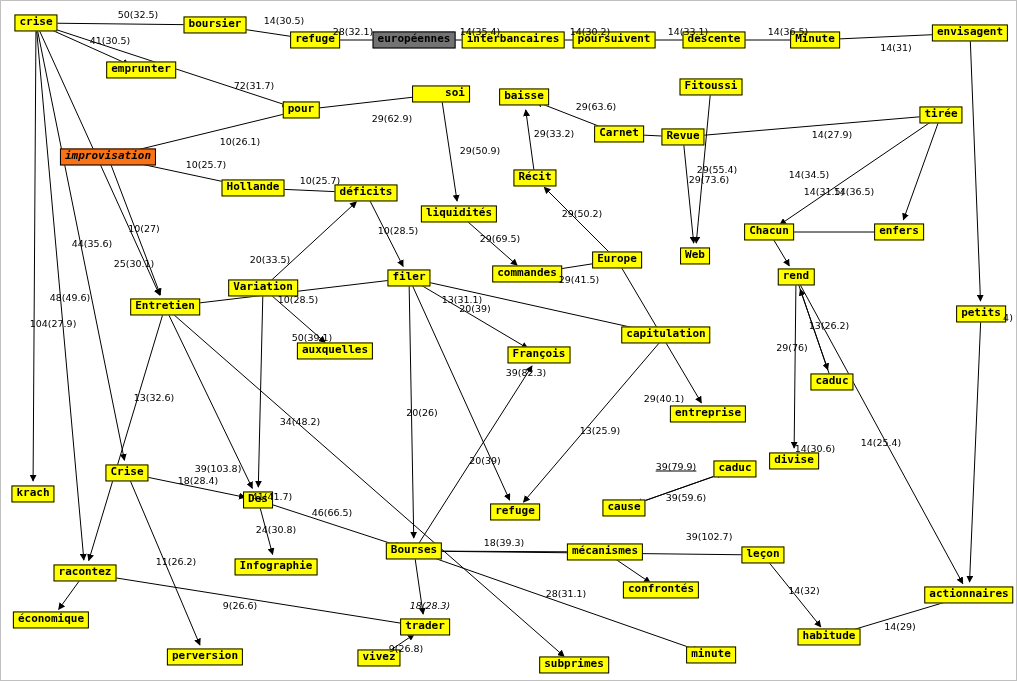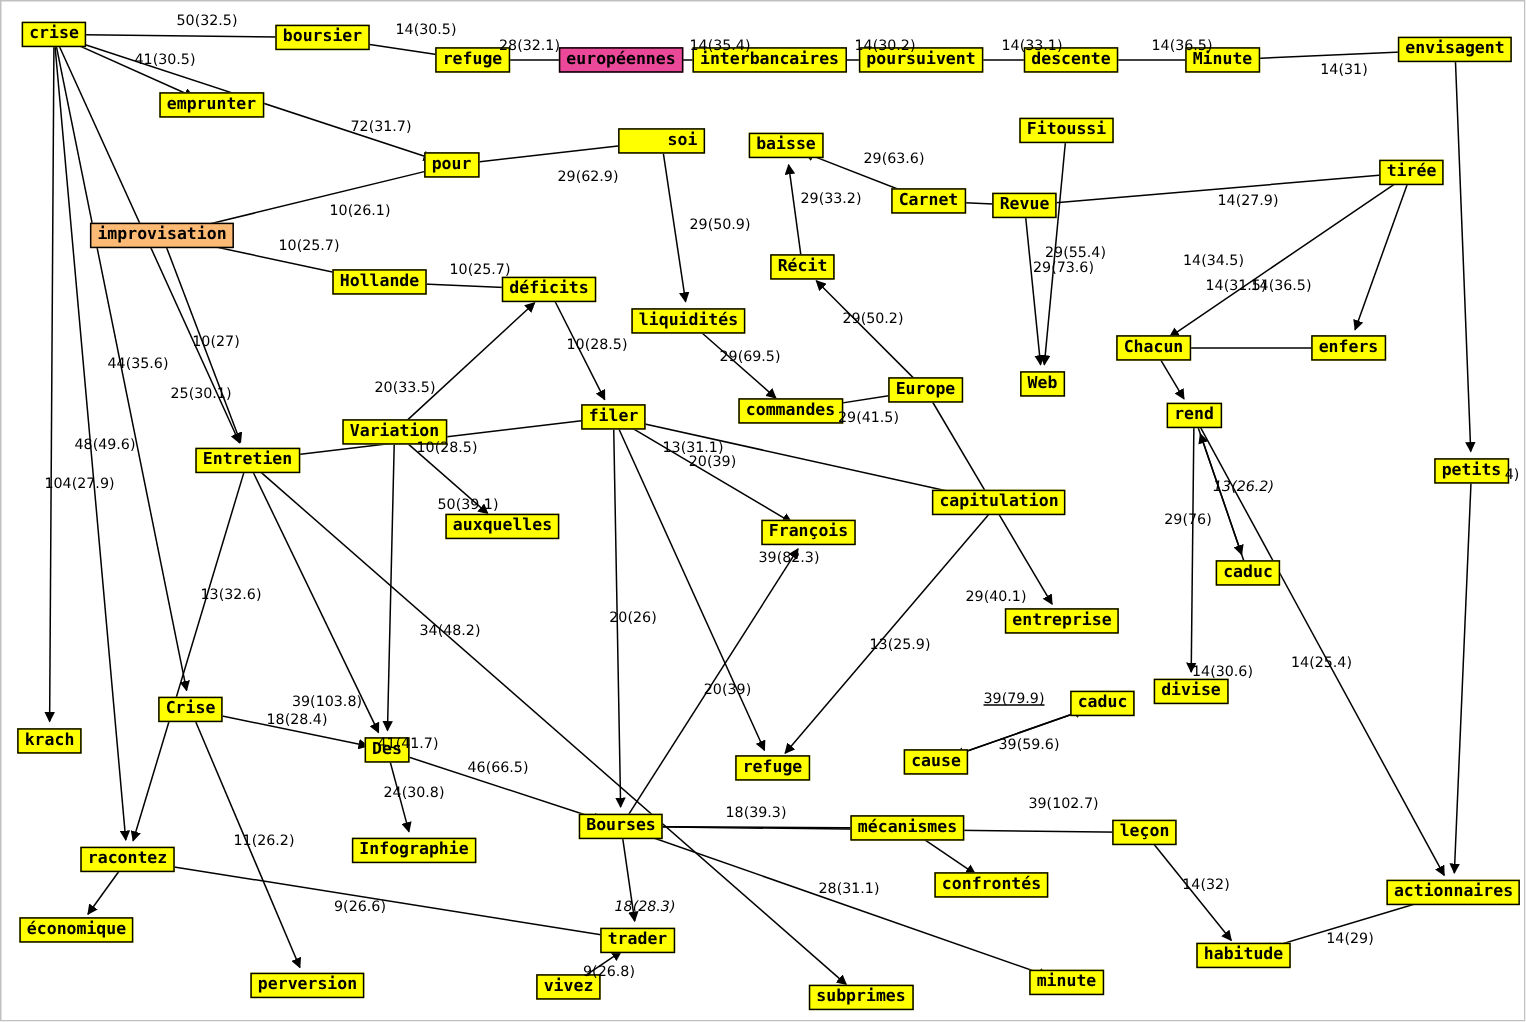--- a/index.html
+++ b/index.html
@@ -116,35 +116,35 @@
       <line x1="89.92572748088631" y1="572.9411449528467" x2="411.160923791413" y2="623.9608526021656" stroke="#000000" stroke-width="1" marker-end="url(#arrow)"></line>
       <line x1="382.97559856554693" y1="653.6468792275662" x2="413.2195364413149" y2="633.2650950069399" stroke="#000000" stroke-width="1" marker-end="url(#arrow)"></line>
       <line x1="80.48328128082767" y1="576.8613464647382" x2="57.6195572248734" y2="608.4670826597338" stroke="#000000" stroke-width="1" marker-end="url(#arrow)"></line>
       <line x1="979.7440055622878" y1="318.99453641642623" x2="968.554654615043" y2="581.0118377644098" stroke="#000000" stroke-width="1" marker-end="url(#arrow)"></line>
       <line x1="608.9648546463505" y1="554.3690085100236" x2="649.2428149329071" y2="581.7004815616156" stroke="#000000" stroke-width="1" marker-end="url(#arrow)"></line>
     </svg>
   <div id="node-layer">
       <div class="node" style="left: 35px; top: 22px; background: rgb(255, 255, 0); border-color: rgb(0, 0, 0);">crise</div>
       <div class="node" style="left: 214px; top: 24px; background: rgb(255, 255, 0); border-color: rgb(0, 0, 0);">boursier</div>
       <div class="node" style="left: 314px; top: 39px; background: rgb(255, 255, 0); border-color: rgb(0, 0, 0);">refuge</div>
-      <div class="node" style="left: 413px; top: 39px; background: #ec4899; border-color: rgb(0, 0, 0);">européennes</div>
+      <div class="node" style="left: 413px; top: 39px; background: #737373; border-color: rgb(0, 0, 0);">européennes</div>
       <div class="node" style="left: 512px; top: 39px; background: rgb(255, 255, 0); border-color: rgb(0, 0, 0);">interbancaires</div>
       <div class="node" style="left: 613px; top: 39px; background: rgb(255, 255, 0); border-color: rgb(0, 0, 0);">poursuivent</div>
       <div class="node" style="left: 713px; top: 39px; background: rgb(255, 255, 0); border-color: rgb(0, 0, 0);">descente</div>
       <div class="node" style="left: 814px; top: 39px; background: rgb(255, 255, 0); border-color: rgb(0, 0, 0);">Minute</div>
       <div class="node" style="left: 969px; top: 32px; background: rgb(255, 255, 0); border-color: rgb(0, 0, 0);">envisagent</div>
       <div class="node" style="left: 140px; top: 69px; background: rgb(255, 255, 0); border-color: rgb(0, 0, 0);">emprunter</div>
       <div class="node" style="left: 300px; top: 109px; background: rgb(255, 255, 0); border-color: rgb(0, 0, 0);">pour</div>
       <div class="node" style="left: 440px; top: 93px; background: rgb(255, 255, 0); border-color: rgb(0, 0, 0); padding-left: 32px;">soi</div>
       <div class="node" style="left: 523px; top: 96px; background: rgb(255, 255, 0); border-color: rgb(0, 0, 0);">baisse</div>
       <div class="node" style="left: 710px; top: 86px; background: rgb(255, 255, 0); border-color: rgb(0, 0, 0);">Fitoussi</div>
       <div class="node" style="left: 940px; top: 114px; background: rgb(255, 255, 0); border-color: rgb(0, 0, 0);">tirée</div>
       <div class="node" style="left: 618px; top: 133px; background: rgb(255, 255, 0); border-color: rgb(0, 0, 0);">Carnet</div>
       <div class="node" style="left: 682px; top: 136px; background: rgb(255, 255, 0); border-color: rgb(0, 0, 0);">Revue</div>
-      <div class="node" style="left: 107px; top: 156px; background: #fdba74; border-color: rgb(0, 0, 0);">improvisation</div>
+      <div class="node" style="left: 107px; top: 156px; background: #f97316; border-color: rgb(0, 0, 0); font-style: italic;">improvisation</div>
       <div class="node" style="left: 252px; top: 187px; background: rgb(255, 255, 0); border-color: rgb(0, 0, 0);">Hollande</div>
       <div class="node" style="left: 365px; top: 192px; background: rgb(255, 255, 0); border-color: rgb(0, 0, 0);">déficits</div>
       <div class="node" style="left: 534px; top: 177px; background: rgb(255, 255, 0); border-color: rgb(0, 0, 0);">Récit</div>
       <div class="node" style="left: 458px; top: 213px; background: rgb(255, 255, 0); border-color: rgb(0, 0, 0);">liquidités</div>
       <div class="node" style="left: 768px; top: 231px; background: rgb(255, 255, 0); border-color: rgb(0, 0, 0);">Chacun</div>
       <div class="node" style="left: 898px; top: 231px; background: rgb(255, 255, 0); border-color: rgb(0, 0, 0);">enfers</div>
       <div class="node" style="left: 694px; top: 255px; background: rgb(255, 255, 0); border-color: rgb(0, 0, 0);">Web</div>
       <div class="node" style="left: 616px; top: 259px; background: rgb(255, 255, 0); border-color: rgb(0, 0, 0);">Europe</div>
       <div class="node" style="left: 526px; top: 273px; background: rgb(255, 255, 0); border-color: rgb(0, 0, 0);">commandes</div>
       <div class="node" style="left: 795px; top: 276px; background: rgb(255, 255, 0); border-color: rgb(0, 0, 0);">rend</div>
@@ -200,21 +200,21 @@
       <div class="edge-label" style="left: 581px; top: 212px;">29(50.2)</div>
       <div class="edge-label" style="left: 499px; top: 237px;">29(69.5)</div>
       <div class="edge-label" style="left: 578px; top: 278px;">29(41.5)</div>
       <div class="edge-label" style="left: 831px; top: 133px;">14(27.9)</div>
       <div class="edge-label" style="left: 716px; top: 168px;">29(55.4)</div>
       <div class="edge-label" style="left: 708px; top: 178px;">29(73.6)</div>
       <div class="edge-label" style="left: 808px; top: 173px;">14(34.5)</div>
       <div class="edge-label" style="left: 823px; top: 190px;">14(31.5)</div>
       <div class="edge-label" style="left: 853px; top: 190px;">14(36.5)</div>
       <div class="edge-label" style="left: 1007px; top: 316px;">4)</div>
-      <div class="edge-label" style="left: 828px; top: 324px; font-style: italic;">13(26.2)</div>
+      <div class="edge-label" style="left: 828px; top: 324px;">13(26.2)</div>
       <div class="edge-label" style="left: 791px; top: 346px;">29(76)</div>
       <div class="edge-label" style="left: 814px; top: 447px;">14(30.6)</div>
       <div class="edge-label" style="left: 880px; top: 441px;">14(25.4)</div>
       <div class="edge-label" style="left: 461px; top: 298px;">13(31.1)</div>
       <div class="edge-label" style="left: 474px; top: 307px;">20(39)</div>
       <div class="edge-label" style="left: 421px; top: 411px;">20(26)</div>
       <div class="edge-label" style="left: 484px; top: 459px;">20(39)</div>
       <div class="edge-label" style="left: 397px; top: 229px;">10(28.5)</div>
       <div class="edge-label" style="left: 297px; top: 298px;">10(28.5)</div>
       <div class="edge-label" style="left: 269px; top: 258px;">20(33.5)</div>

